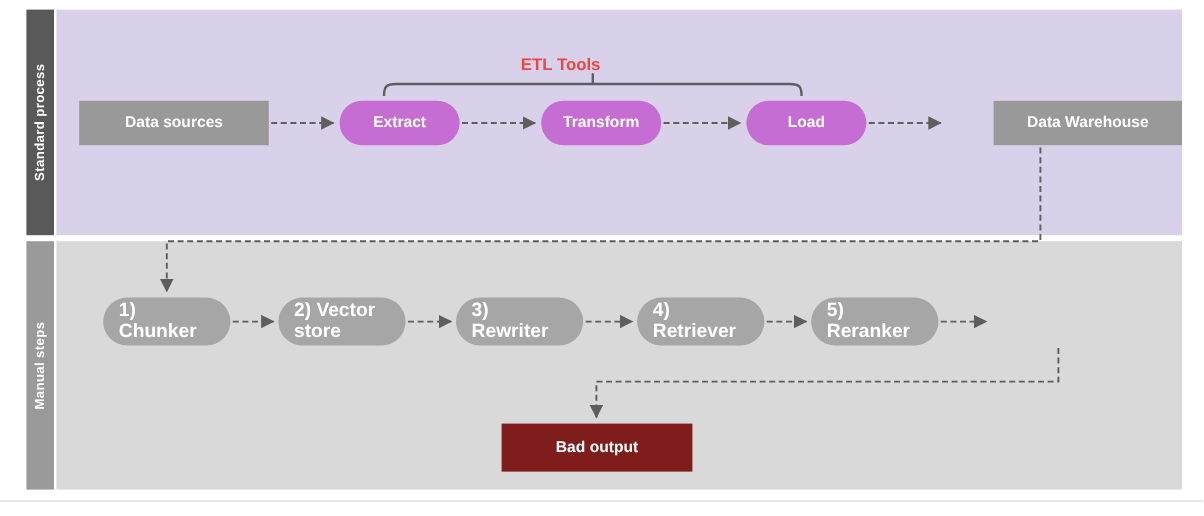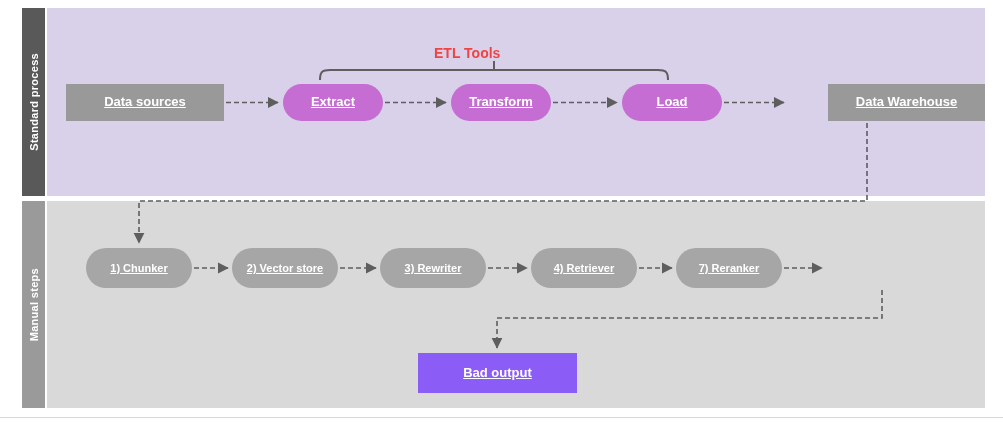--- a/index.html
+++ b/index.html
@@ -36,26 +36,25 @@
 
   .node {
     position: absolute;
     display: flex; align-items: center; justify-content: center;
     text-align: left;
     color: #ffffff;
     font-weight: 700;
     line-height: 1.15;
     box-sizing: border-box;
     padding: 0 10px;
-    text-decoration: underline;
   }
   .gray-rect { background: #999999; font-size: 13px; }
   .purple    { background: #c56dd2; font-size: 13px; border-radius: 19px; }
-  .gray-pill { background: #a6a6a6; font-size: 11px; border-radius: 20px; padding: 1px 13px; }
-  .yellow    { background: #8b5cf6; font-size: 13px; }
+  .gray-pill { background: #a6a6a6; font-size: 16px; border-radius: 20px; padding: 1px 13px; }
+  .yellow    { background: #7f1d1d; font-size: 13px; }
 
   .bracket-label {
     position: absolute;
     left: 434px; top: 45px; width: 120px;
     text-align: left;
     color: #ef4444;
     font-weight: 700;
     font-size: 14px;
   }
   svg.overlay { position: absolute; left: 0; top: 0; pointer-events: none; }
@@ -114,18 +113,18 @@
   <div class="node gray-rect" style="left:66px;  top:84px; width:158px; height:37px;">Data sources</div>
   <div class="node purple" style="left:451px; top:84px; width:100px; height:37px;">Transform</div>
   <div class="node purple" style="left:283px; top:84px; width:100px; height:37px;">Extract</div>
   <div class="node purple" style="left:622px; top:84px; width:100px; height:37px;">Load</div>
   <div class="node gray-rect" style="left:789px; top:84px; width:157px; height:37px;margin-left:39px;">Data Warehouse</div>
 
   <div class="node gray-pill" style="left:86px;  top:248px; width:106px; height:40px;">1) Chunker</div>
   <div class="node gray-pill" style="left:232px; top:248px; width:106px; height:40px;">2) Vector store</div>
   <div class="node gray-pill" style="left:380px; top:248px; width:106px; height:40px;">3) Rewriter</div>
   <div class="node gray-pill" style="left:531px; top:248px; width:106px; height:40px;">4) Retriever</div>
-  <div class="node gray-pill" style="left:676px; top:248px; width:106px; height:40px;">7) Reranker</div>
+  <div class="node gray-pill" style="left:676px; top:248px; width:106px; height:40px;">5) Reranker</div>
 
   <div class="node yellow" style="left:418px; top:353px; width:159px; height:40px;">Bad output</div>
 
   <div class="page-rule"></div>
 </div>
 
 </body></html>

